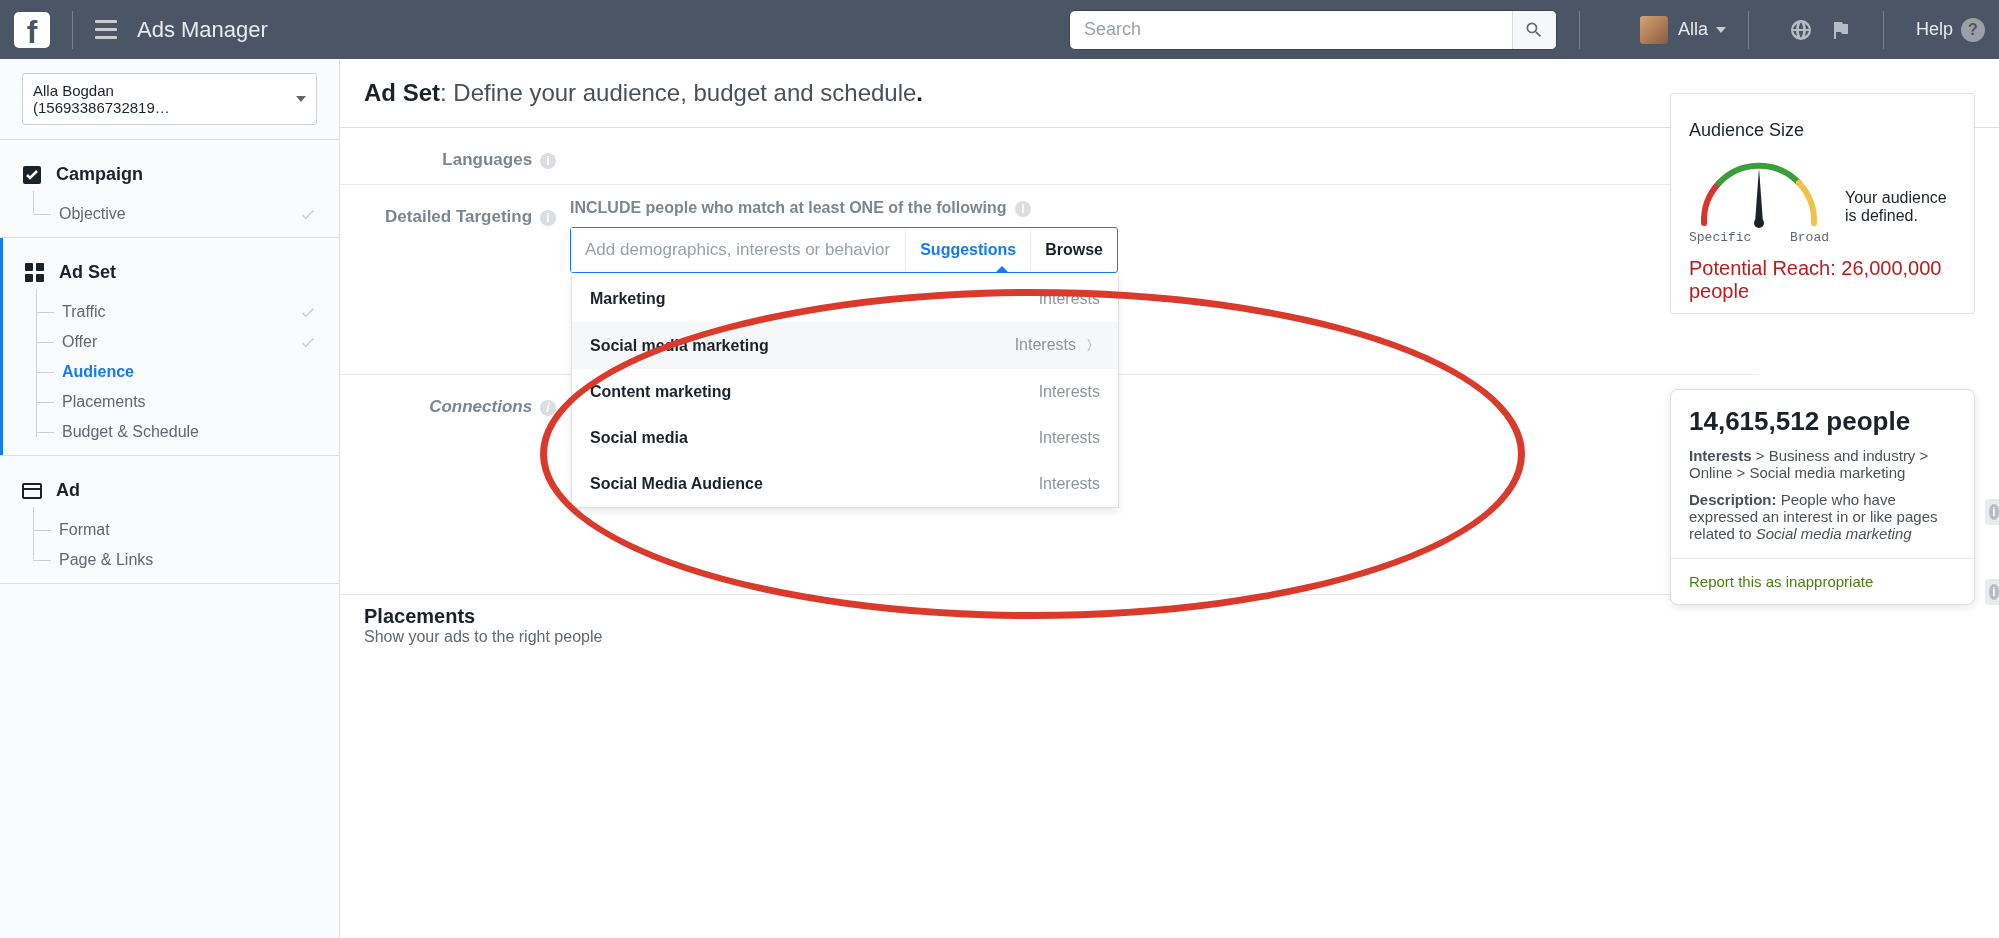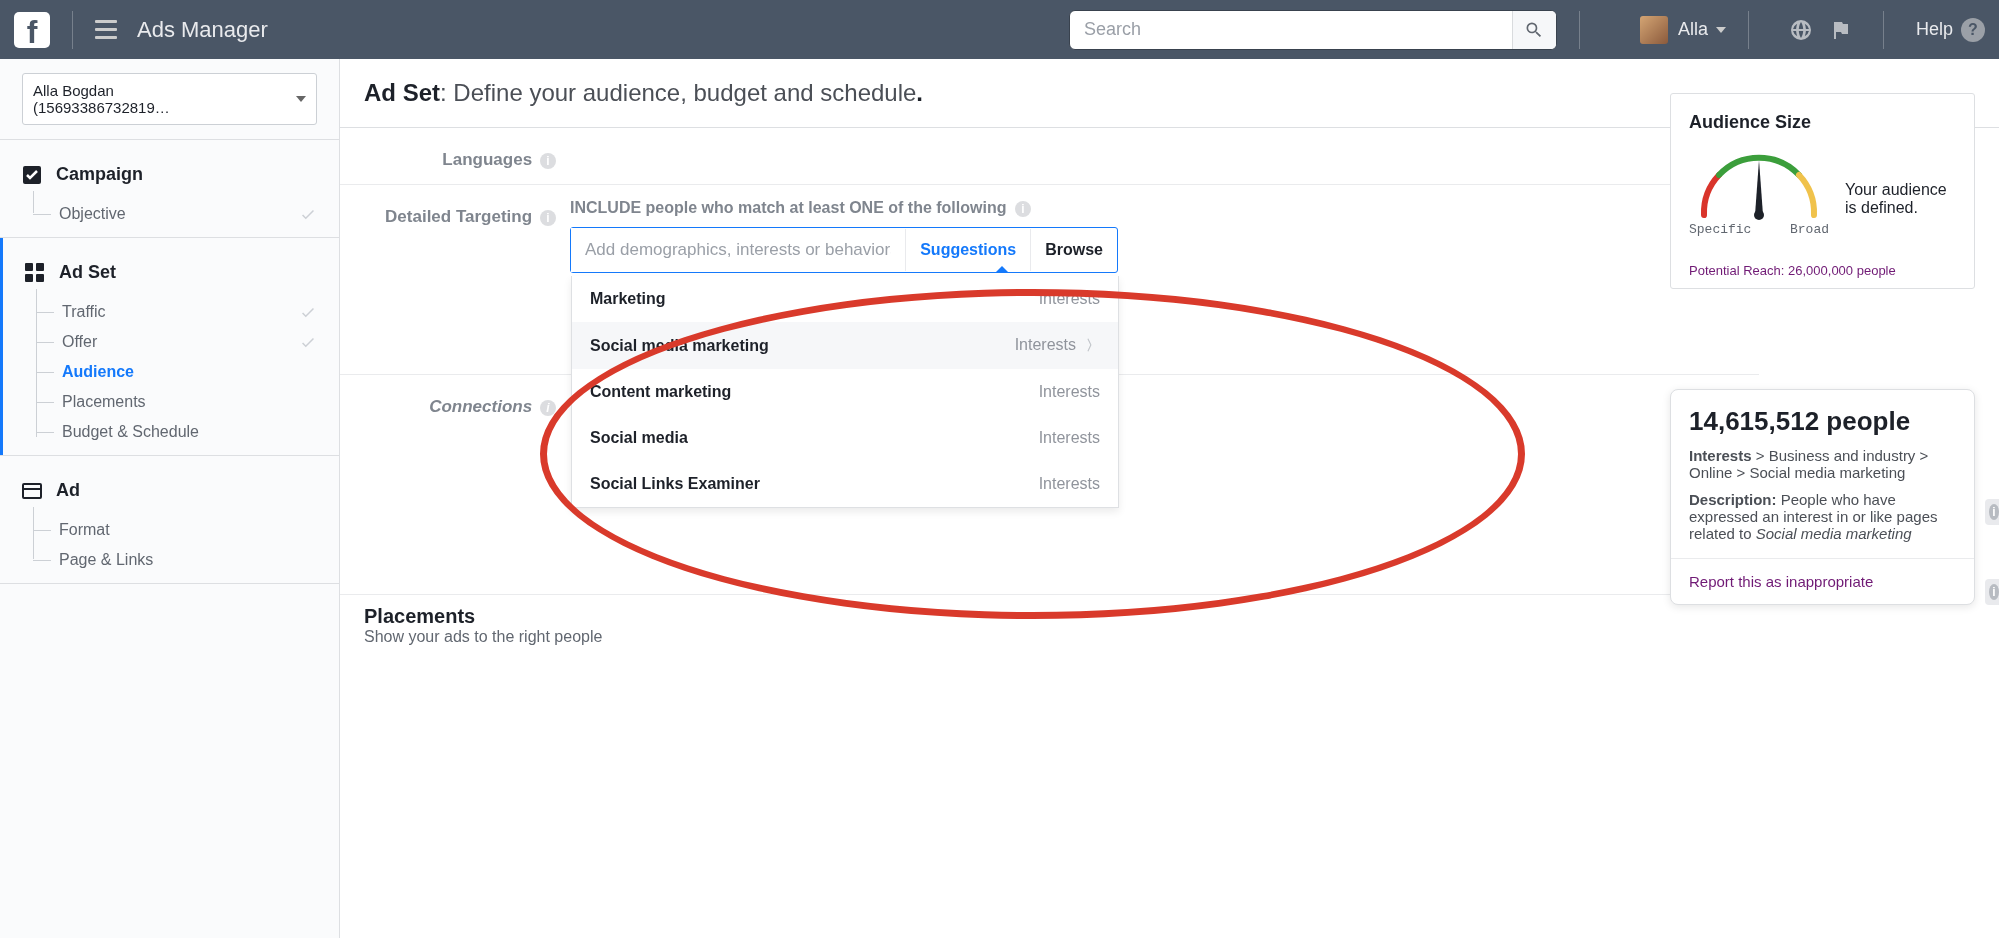--- a/index.html
+++ b/index.html
@@ -78,35 +78,35 @@
 .dropdown-item:hover, .dropdown-item.hover{ background:#f6f7f9;}
 .dropdown-item .cat{ color:#90949c; font-weight:normal;}
 .dropdown-item .chev{ color:#c0c4c9; margin-left:10px; font-size:14px;}
 .placements-head{ padding:10px 24px;}
 .placements-title{ font-size:20px; font-weight:bold;}
 .placements-sub{ color:#616770; font-size:16px;}
 
 
 .right-panel{ position:absolute; right:24px; top:34px; width:305px; border:1px solid #dddfe2; border-radius:3px; background:#fff; z-index:2;}
 .rp-inner{ padding:18px 18px 10px 18px;}
-.rp-title{ font-size:18px; font-weight:bold; margin-bottom:12px;}
+.rp-title{ font-size:18px; font-weight:normal; margin-bottom:12px;margin-top:8px;}
 .gauge-row{ display:flex; align-items:flex-start; gap:16px;}
 .gauge{ width:140px; height:80px;}
 .gauge-labels{ display:flex; justify-content:space-between; width:140px; font-size:13px; color:#616770; margin-top:-6px;font-family:Liberation Mono, monospace;}
 .defined-text{ flex:1; font-size:16px;margin-top:36px;}
-.reach-line{ margin-top:26px; font-size:13px; color:#701a75;}
+.reach-line{ margin-top:12px; font-size:20px; color:#b91c1c;}
 
 
 .details-popup{ position:absolute; right:24px; top:330px; width:305px; border:1px solid #dddfe2; background:#fff; box-shadow:0 2px 8px rgba(0,0,0,0.1); z-index:4; border-radius:8px;}
 .details-inner{ padding:16px 18px;}
 .details-count{ font-size:26px; font-weight:bold;}
 .breadcrumb-line{ margin-top:10px; font-size:15px; color:#4b4f56;}
 .desc-line{ margin-top:10px; font-size:15px; color:#4b4f56;}
 .italic{ font-style:italic;}
-.report-link{ border-top:1px solid #eaebed; padding:14px 18px; color:#701a75; font-size:15px; cursor:pointer;}
+.report-link{ border-top:1px solid #eaebed; padding:14px 18px; color:#4d7c0f; font-size:15px; cursor:pointer;}
 
 
 .side-pegs{ position:absolute; right:0; top:440px; display:flex; flex-direction:column; gap:54px; z-index:1;}
 .side-peg{ width:14px; height:26px; background:#e9eaed; border-top-left-radius:4px; border-bottom-left-radius:4px; display:flex;align-items:center;justify-content:center;}
 .side-peg .info-icon{background:#b8bcc2;}
 
 
 .annotation-ellipse{ position:absolute; pointer-events:none; z-index:10; border:7px solid #d93a2b; border-radius:50%;}
 </style>
 </head>
@@ -305,21 +305,21 @@
                 </div>
               <div class="dropdown-item">
                   <span>Content marketing</span>
                   <span class="cat">Interests</span>
                 </div>
               <div class="dropdown-item">
                   <span>Social media</span>
                   <span class="cat">Interests</span>
                 </div>
               <div class="dropdown-item">
-                  <span>Social Links Examiner</span>
+                  <span>Social Media Audience</span>
                   <span class="cat">Interests</span>
                 </div>
             </div>
           </div>
         </div>
       </div>
 
       <div class="form-row" style="min-height:220px;font-style:italic;">
         <div class="form-label-col">
           <span class="form-label">Connections</span>

